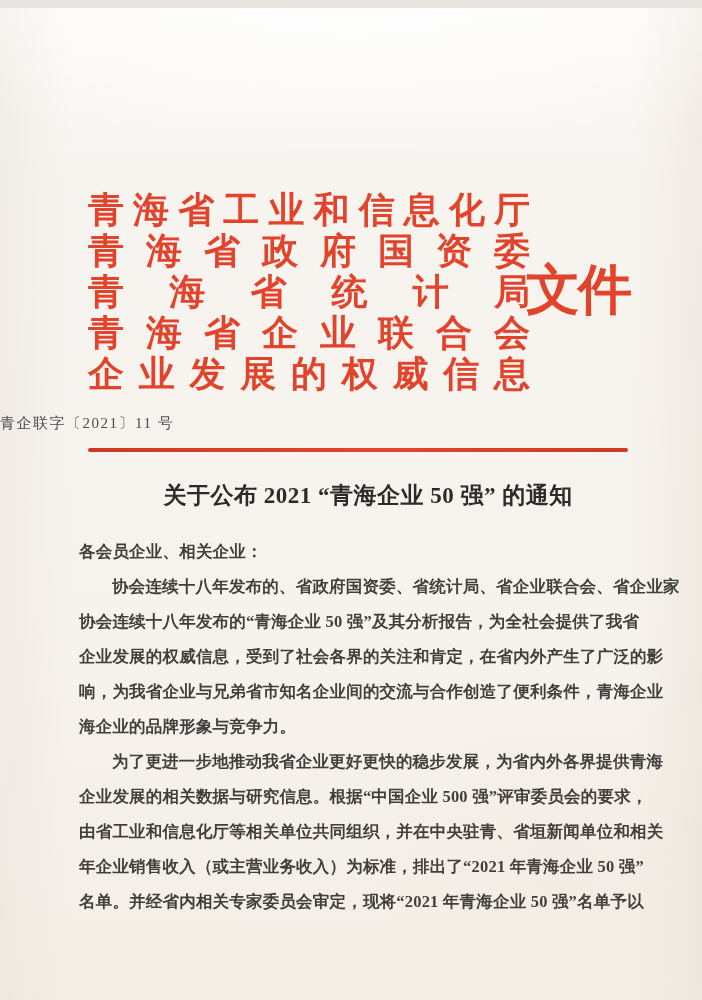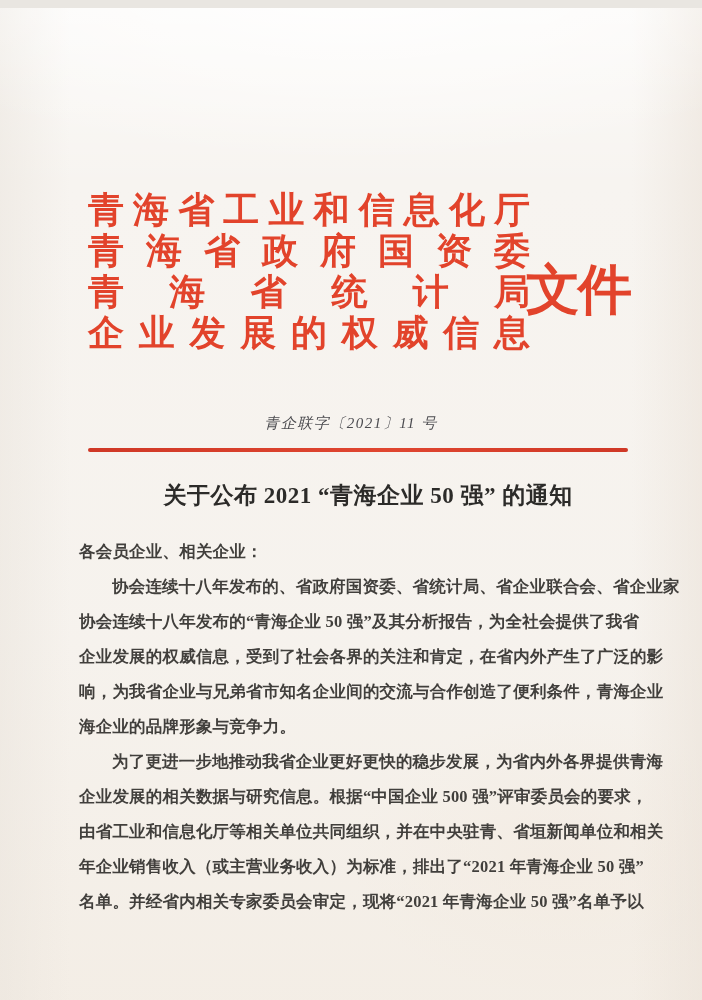--- a/index.html
+++ b/index.html
@@ -48,26 +48,25 @@
     letter-spacing: -2px;
     white-space: nowrap;
   }
 
   
   .doc-number {
     position: absolute;
     left: 0;
     top: 403px;
     width: 702px;
-    text-align: center;
+    text-align: left;
     font-size: 15px;
     line-height: 24px;
     color: #4c4c50;
     letter-spacing: 1.5px;
-    font-style: italic;
   }
 
   
   .red-line {
     position: absolute;
     left: 88px;
     top: 440px;
     width: 540px;
     height: 4px;
     border-radius: 2px;
@@ -109,20 +108,21 @@
 </style>
 </head>
 <body>
 
 <div class="page">
 
   <div class="header-orgs">
     <span class="org-line">青海省工业和信息化厅</span>
     <span class="org-line">青海省政府国资委</span>
     <span class="org-line">青海省统计局</span>
+    <span class="org-line">青海省企业联合会</span>
     <span class="org-line">企业发展的权威信息</span>
   </div>
   <div class="doc-type-label">文件</div>
 
   <div class="doc-number">青企联字〔2021〕11 号</div>
 
   <div class="red-line"></div>
 
   <div class="doc-title">关于公布 2021 “青海企业 50 强” 的通知</div>
 

